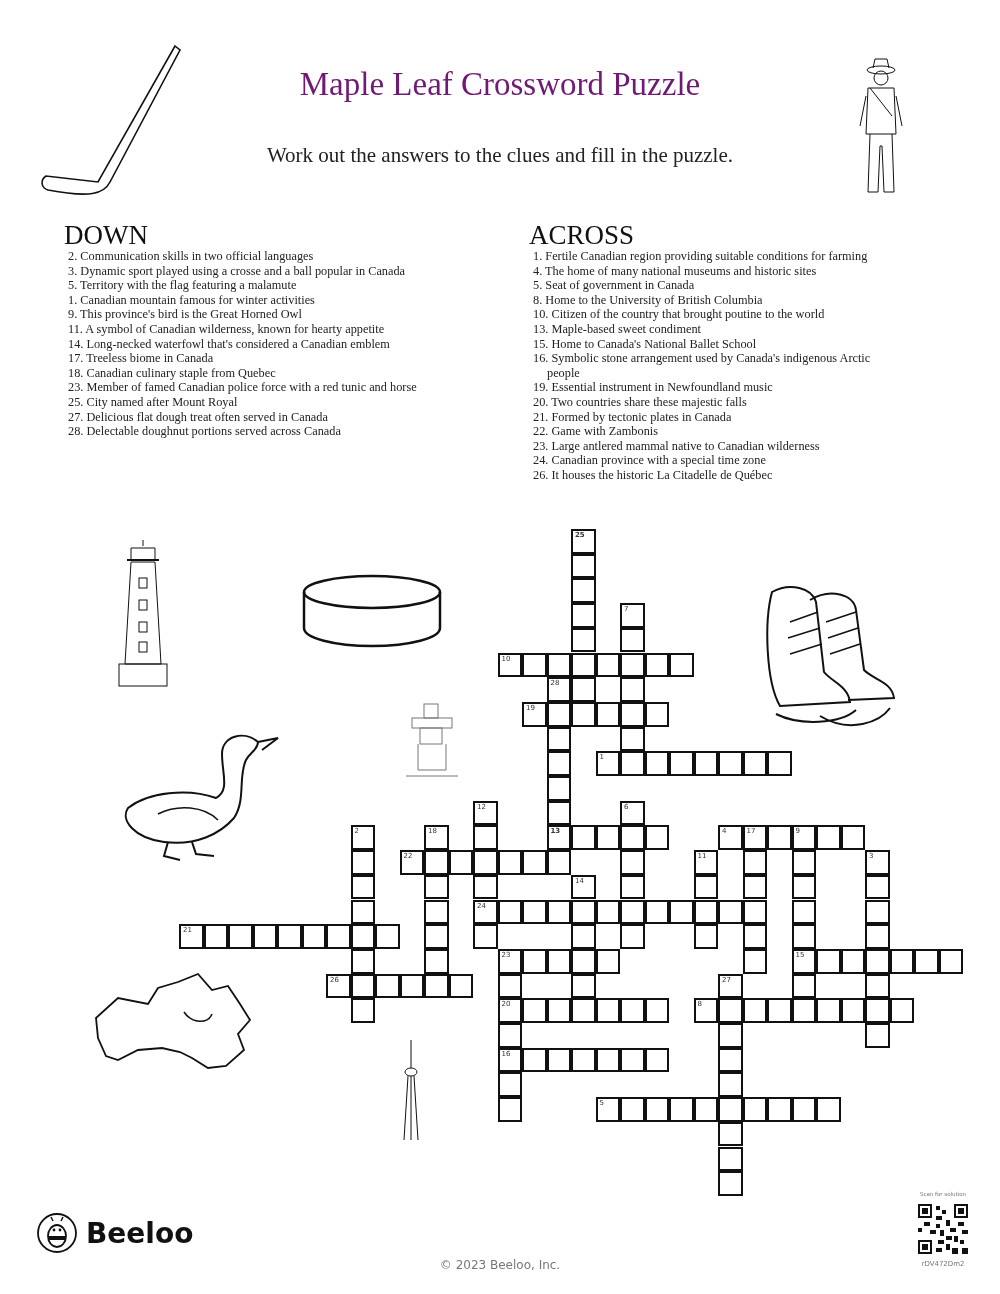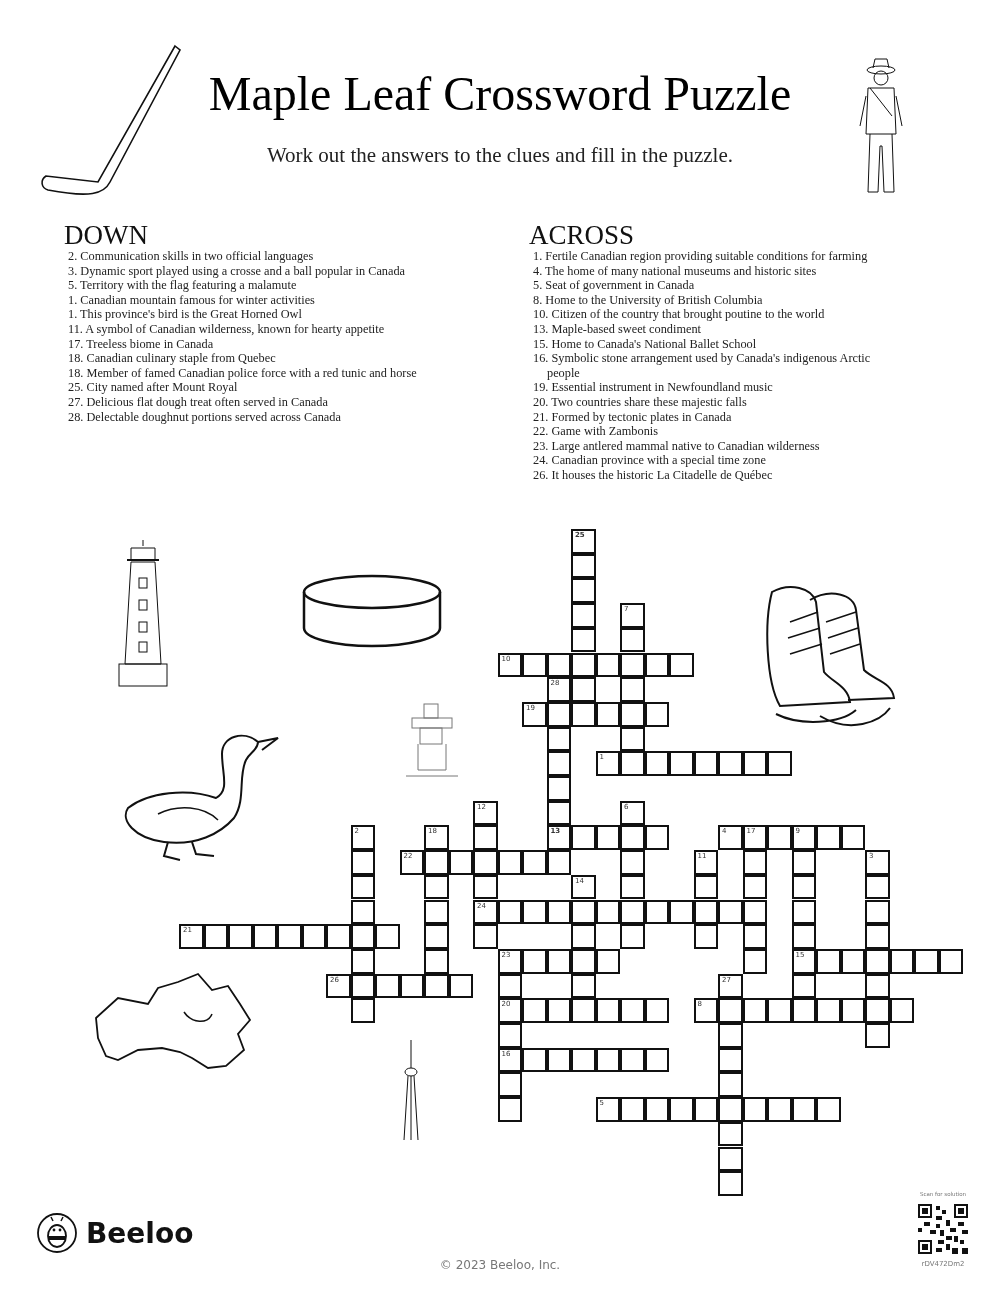--- a/index.html
+++ b/index.html
@@ -1,17 +1,17 @@
 <!DOCTYPE html>
 <html><head>
 <meta charset="utf-8">
 <style>
   html,body{margin:0;padding:0;background:#fff;}
   body{width:1000px;height:1294px;position:relative;overflow:hidden;font-family:"DejaVu Serif","Liberation Serif",serif;color:#111;}
-  .title{position:absolute;left:0;width:1000px;top:66px;text-align:center;font-family:"Liberation Serif",serif;font-size:48px;color:#000000;}
+  .title{position:absolute;left:0;width:1000px;top:66px;text-align:center;font-family:"Liberation Serif",serif;font-size:33px;color:#701a75;}
   .subtitle{position:absolute;left:0;width:1000px;top:143px;text-align:center;font-family:"Liberation Serif",serif;font-size:21px;color:#222;}
   .col-head{position:absolute;font-family:"Liberation Serif",serif;font-size:27px;line-height:1;}
   .clues{position:absolute;font-family:"Liberation Serif",serif;font-size:12.3px;line-height:14.6px;color:#222;margin:0;padding:0;list-style:none;}
   .clues li{padding-left:14px;text-indent:-14px;}
   .grid{position:absolute;left:0;top:0;}
   .cell{position:absolute;width:24.5px;height:24.7px;box-sizing:border-box;border:2px solid #111;background:#fff;}
   .num{position:absolute;left:2px;top:0px;font-family:"DejaVu Sans",sans-serif;font-size:7px;color:#333;line-height:8px;}
   .illus{position:absolute;}
   .footer-logo{position:absolute;left:36px;top:1212px;display:flex;align-items:center;gap:8px;}
   .brand{font-family:"DejaVu Sans",sans-serif;font-weight:bold;font-size:28px;color:#111;}
@@ -37,25 +37,26 @@
   <path d="M10 40 L4 70 M40 40 L46 70" stroke="#111"></path>
   <path d="M14 78 L12 136 L22 136 L24 90 L26 90 L28 136 L38 136 L36 78" fill="none" stroke="#111"></path>
 </svg>
 
 <div class="col-head" style="left:64px;top:222px;">DOWN</div>
 <ul class="clues" style="left:68px;top:249px;width:370px;">
   <li>2. Communication skills in two official languages</li>
   <li>3. Dynamic sport played using a crosse and a ball popular in Canada</li>
   <li>5. Territory with the flag featuring a malamute</li>
   <li>1. Canadian mountain famous for winter activities</li>
-  <li>1. This province's bird is the Great Horned Owl</li>
+  <li>9. This province's bird is the Great Horned Owl</li>
   <li>11. A symbol of Canadian wilderness, known for hearty appetite</li>
+  <li>14. Long-necked waterfowl that's considered a Canadian emblem</li>
   <li>17. Treeless biome in Canada</li>
   <li>18. Canadian culinary staple from Quebec</li>
-  <li>18. Member of famed Canadian police force with a red tunic and horse</li>
+  <li>23. Member of famed Canadian police force with a red tunic and horse</li>
   <li>25. City named after Mount Royal</li>
   <li>27. Delicious flat dough treat often served in Canada</li>
   <li>28. Delectable doughnut portions served across Canada</li>
 </ul>
 
 <div class="col-head" style="left:529px;top:222px;">ACROSS</div>
 <ul class="clues" style="left:533px;top:249px;width:350px;">
   <li>1. Fertile Canadian region providing suitable conditions for farming</li>
   <li>4. The home of many national museums and historic sites</li>
   <li>5. Seat of government in Canada</li>

